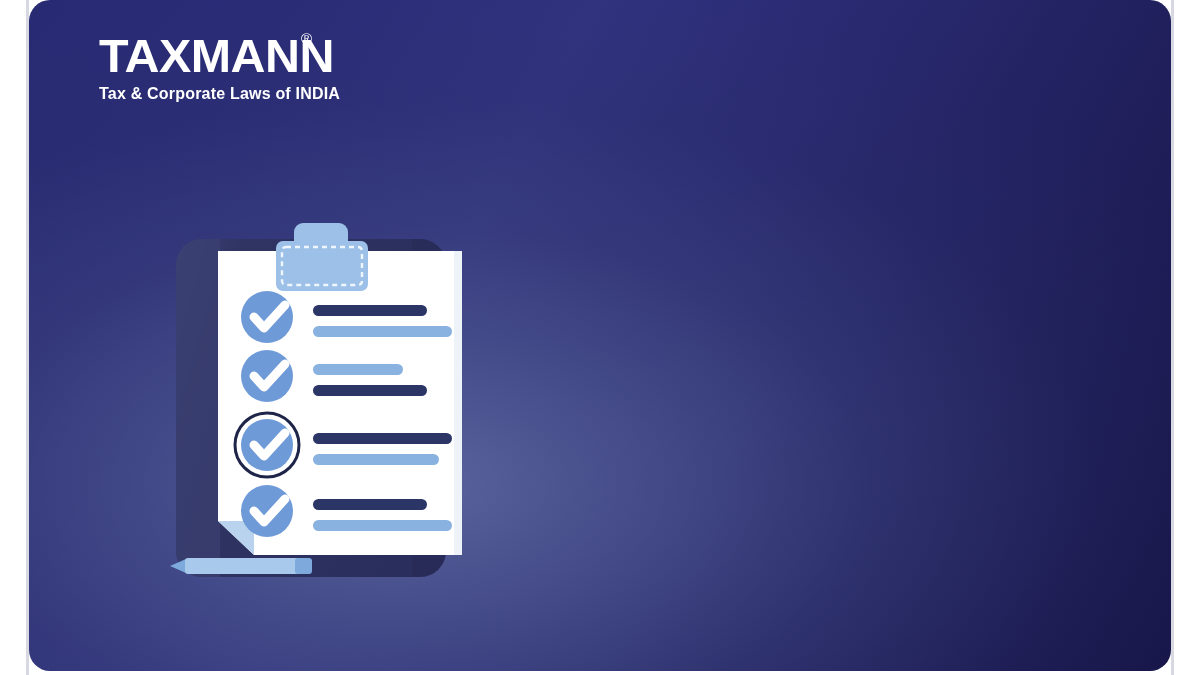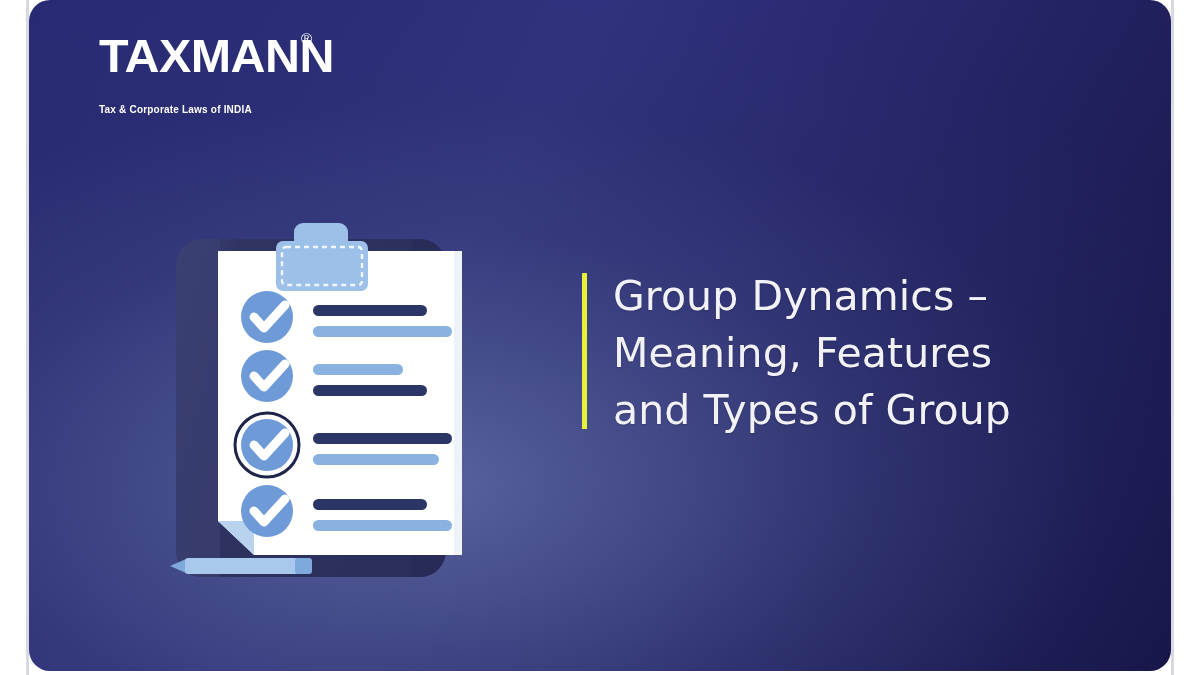--- a/index.html
+++ b/index.html
@@ -86,25 +86,25 @@
     position: absolute;
     left: 202px;
     top: 1px;
     color: #ffffff;
     font-size: 15px;
     line-height: 15px;
     font-family: "Liberation Sans", sans-serif;
   }
   .logo-tagline {
     display: block;
-    margin-top: 20px;
+    margin-top: 4px;
     color: #ffffff;
     font-family: "Liberation Sans", sans-serif;
     font-weight: bold;
-    font-size: 10px;
+    font-size: 16px;
     line-height: 16px;
     letter-spacing: 0.2px;
     white-space: nowrap;
   }
 
   
   .title-block {
     position: absolute;
     left: 553px;
     top: 268px;
@@ -223,21 +223,15 @@
         </g>
 
         <g>
           <path d="M8,353 l16,-7 v14 z" fill="#7ea9dd"></path>
           <rect x="23" y="345" width="122" height="16" rx="3" fill="#a8c9ec"></rect>
           <rect x="133" y="345" width="17" height="16" rx="3" fill="#7ea9dd"></rect>
         </g>
       </svg>
     </div>
 
-    <div class="title-block">
-      <div class="title-accent-bar"></div>
-      <div class="title-text">Group Dynamics –
-Meaning, Features
-and Types of Group</div>
-    </div>
 
   </div>
 </div>
 
 </body></html>

